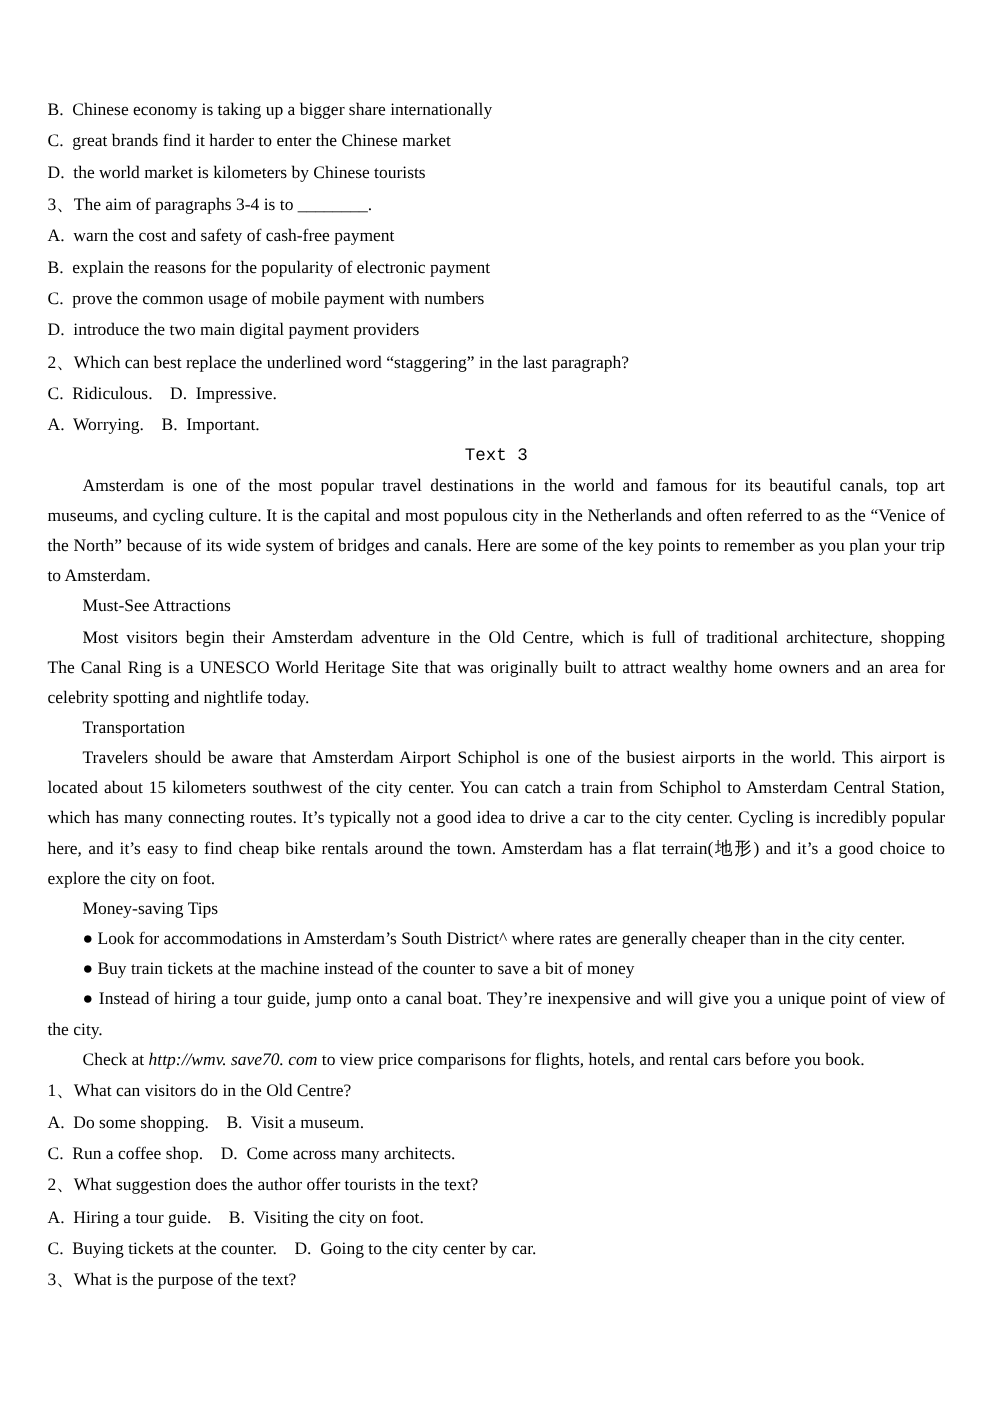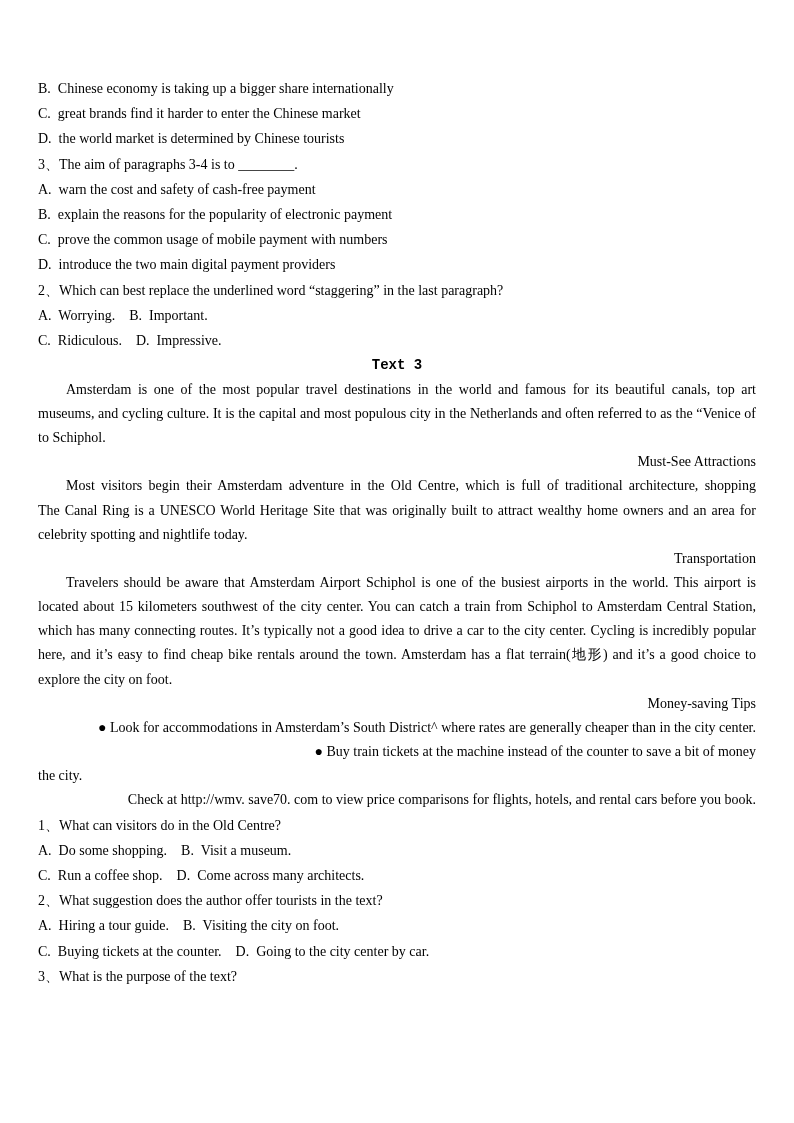--- a/index.html
+++ b/index.html
@@ -34,57 +34,58 @@
     text-align: left;
   }
   
   .jl {
     text-align: justify;
     text-align-last: justify;
   }
   
   .ind {
     padding-left: 28px;
-    text-align: right;
   }
   .t3heading {
     font-family: "Liberation Mono", "DejaVu Sans Mono", monospace;
-    font-weight: bold;
+    font-weight: normal;
     font-size: 14px;
     line-height: 24.5px;
     text-align: center;
   }
   .it {
+    font-style: italic;
   }
 </style>
 </head>
 <body>
 
 <div class="page">
 
   <div>
     <div class="q">B.  Chinese economy is taking up a bigger share internationally</div>
     <div class="q">C.  great brands find it harder to enter the Chinese market</div>
-    <div class="q">D.  the world market is determined by Chinese tourists</div>
+    <div class="q">D.  the world market is kilometers by Chinese tourists</div>
     <div class="q">3、The aim of paragraphs 3-4 is to ________.</div>
     <div class="q">A.  warn the cost and safety of cash-free payment</div>
     <div class="q">B.  explain the reasons for the popularity of electronic payment</div>
     <div class="q">C.  prove the common usage of mobile payment with numbers</div>
     <div class="q">D.  introduce the two main digital payment providers</div>
     <div class="q">2、Which can best replace the underlined word “staggering” in the last paragraph?</div>
+    <div class="q">C.  Ridiculous.    D.  Impressive.</div>
     <div class="q">A.  Worrying.    B.  Important.</div>
-    <div class="q">C.  Ridiculous.    D.  Impressive.</div>
   </div>
 
   <div class="t3heading">Text 3</div>
 
   <div>
     <div class="pl jl ind">Amsterdam is one of the most popular travel destinations in the world and famous for its beautiful canals, top art</div>
     <div class="pl jl">museums, and cycling culture. It is the capital and most populous city in the Netherlands and often referred to as the “Venice of</div>
-    <div class="pl">to Schiphol.</div>
+    <div class="pl jl">the North” because of its wide system of bridges and canals. Here are some of the key points to remember as you plan your trip</div>
+    <div class="pl">to Amsterdam.</div>
   </div>
 
   <div class="pl ind">Must-See Attractions</div>
   <div>
     <div class="pl jl ind">Most visitors begin their Amsterdam adventure in the Old Centre, which is full of traditional architecture, shopping</div>
     <div class="pl jl">The Canal Ring is a UNESCO World Heritage Site that was originally built to attract wealthy home owners and an area for</div>
     <div class="pl">celebrity spotting and nightlife today.</div>
   </div>
 
   <div class="pl ind">Transportation</div>
@@ -93,20 +94,21 @@
     <div class="pl jl">located about 15 kilometers southwest of the city center. You can catch a train from Schiphol to Amsterdam Central Station,</div>
     <div class="pl jl">which has many connecting routes. It’s typically not a good idea to drive a car to the city center. Cycling is incredibly popular</div>
     <div class="pl jl">here, and it’s easy to find cheap bike rentals around the town. Amsterdam has a flat terrain(地形) and it’s a good choice to</div>
     <div class="pl">explore the city on foot.</div>
   </div>
 
   <div class="pl ind">Money-saving Tips</div>
   <div>
     <div class="pl ind">● Look for accommodations in Amsterdam’s South District^ where rates are generally cheaper than in the city center.</div>
     <div class="pl ind">● Buy train tickets at the machine instead of the counter to save a bit of money</div>
+    <div class="pl jl ind">● Instead of hiring a tour guide, jump onto a canal boat. They’re inexpensive and will give you a unique point of view of</div>
     <div class="pl">the city.</div>
   </div>
 
   <div class="pl ind"><span>Check at </span><span class="it">http://wmv. save70. com</span><span> to view price comparisons for flights, hotels, and rental cars before you book.</span></div>
 
   <div>
     <div class="q">1、What can visitors do in the Old Centre?</div>
     <div class="q">A.  Do some shopping.    B.  Visit a museum.</div>
     <div class="q">C.  Run a coffee shop.    D.  Come across many architects.</div>
     <div class="q">2、What suggestion does the author offer tourists in the text?</div>

